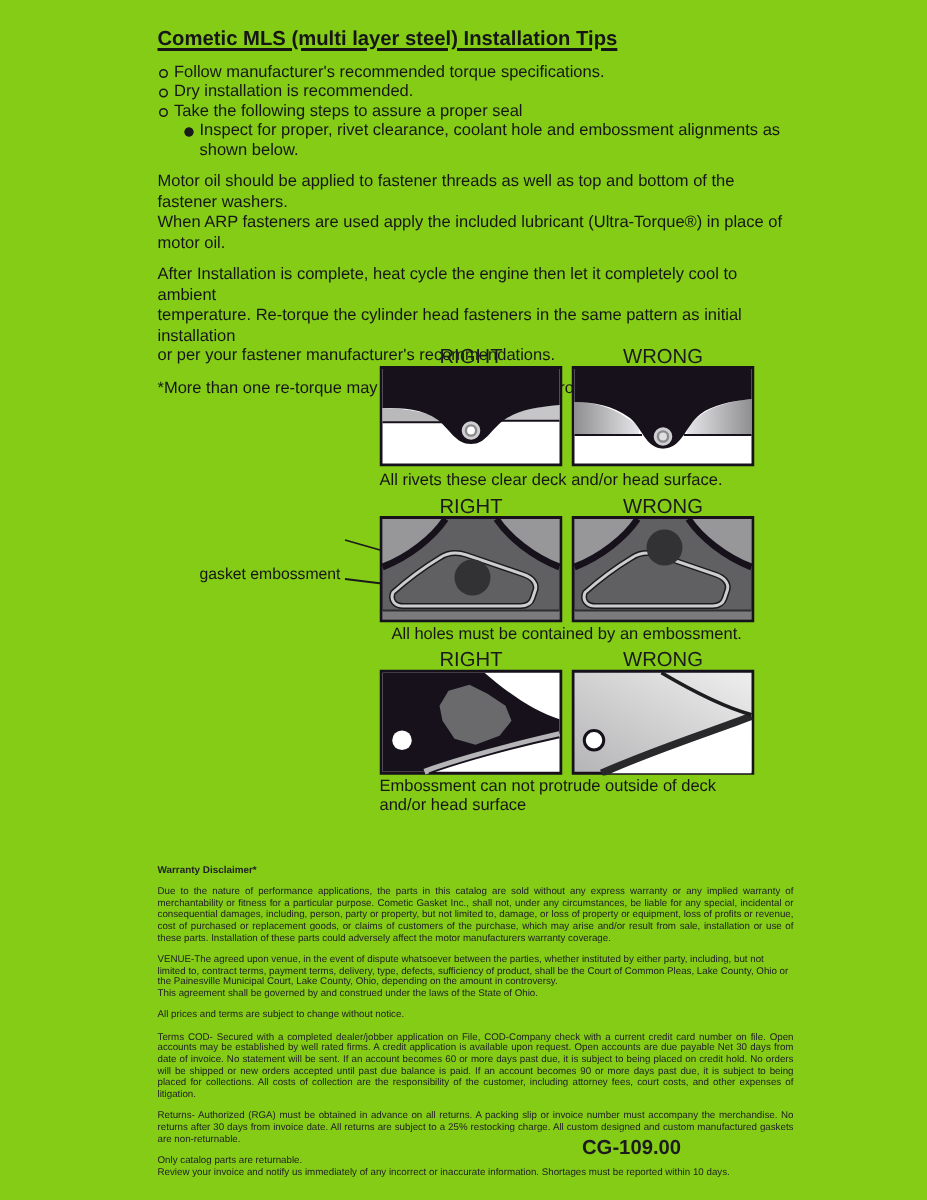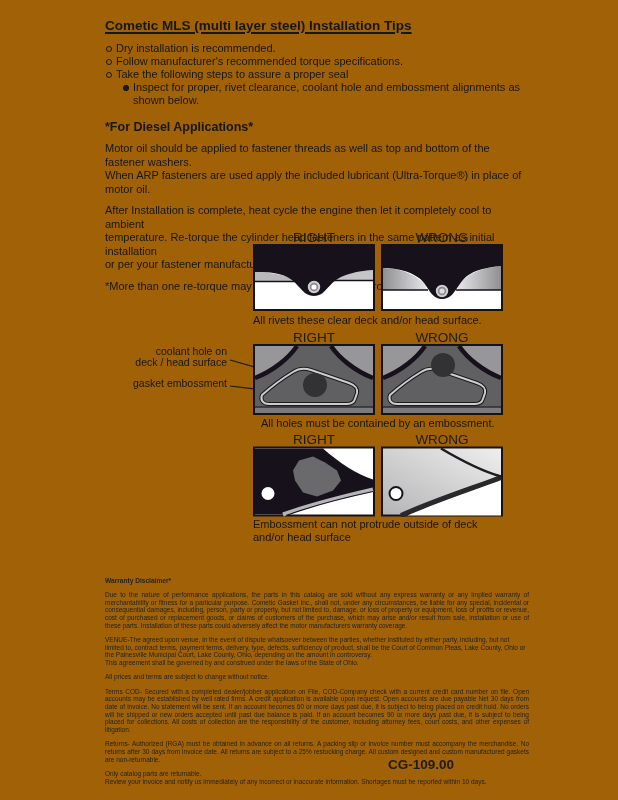--- a/index.html
+++ b/index.html
@@ -1,16 +1,16 @@
 <!DOCTYPE html>
 <html><head>
 <meta charset="utf-8">
 <style>
   html,body{margin:0;padding:0;background:#e8e8e8;}
-  .page{position:relative;width:618px;height:800px;background:#a16207;margin:0 auto;
+  .page{position:relative;width:618px;height:800px;background:#84cc16;margin:0 auto;
         font-family:"Liberation Sans","DejaVu Sans",sans-serif;color:#161616;overflow:hidden;}
   
   .content{position:absolute;left:105px;top:18px;width:426px;}
   .title{font-size:13.5px;font-weight:bold;margin:0 0 9px 0;
          text-decoration:underline;text-decoration-thickness:1.5px;text-underline-offset:2px;}
   ul.tips{margin:0;padding:0;list-style:none;}
   ul.tips li{position:relative;font-size:11px;line-height:13px;padding-left:11px;}
   ul.tips li .dot{position:absolute;left:1px;top:4px;width:4px;height:4px;
                   border:1px solid #1a1a1a;border-radius:50%;}
   ul.tips li.sub{margin-left:17px;}
@@ -36,27 +36,26 @@
   .page-code{position:absolute;left:388px;top:757px;font-size:13.5px;color:#1c1c1e;font-weight:bold;}
 </style>
 </head>
 <body>
 
 <div class="page">
 
   <div class="content">
     <h1 class="title">Cometic MLS (multi layer steel) Installation Tips</h1>
     <ul class="tips">
+      <li><span class="dot"></span><span>Follow manufacturer's recommended torque specifications.</span></li>
       <li><span class="dot"></span><span>Dry installation is recommended.</span></li>
-      <li><span class="dot"></span><span>Follow manufacturer's recommended torque specifications.</span></li>
       <li><span class="dot"></span><span>Take the following steps to assure a proper seal</span></li>
       <li class="sub"><span class="dot"></span></li>
       <li class="sub"><span class="dot"></span><span>Inspect for proper, rivet clearance, coolant hole and embossment alignments as shown below.</span></li>
     </ul>
-    <div class="diesel-h">*For Diesel Applications*</div>
     <p class="body">Motor oil should be applied to fastener threads as well as top and bottom of the fastener washers.
 When ARP fasteners are used apply the included lubricant (Ultra-Torque®) in place of motor oil.</p>
     <p class="body">After Installation is complete, heat cycle the engine then let it completely cool to ambient
 temperature. Re-torque the cylinder head fasteners in the same pattern as initial installation
 or per your fastener manufacturer's recommendations.</p>
     <p class="body">*More than one re-torque may be required to achieve proper fastener stretch*</p>
   </div>
 
   <div class="diagrams">
 
@@ -92,22 +91,20 @@
         <path d="M2,46 L47,46 M75,46 L120,46" stroke="#17111c" stroke-width="1.4" fill="none"></path>
         <circle cx="61" cy="47" r="7" fill="#cfcfd1" stroke="#17111c" stroke-width="1.6"></circle>
         <circle cx="61" cy="47" r="3.4" fill="#dededf" stroke="#8a8a8c" stroke-width="1.6"></circle>
       </svg>
     </div>
     <div class="dg-cap" style="left:132px;top:84px;">All rivets these clear deck and/or head surface.</div>
 
     <div class="dg-label" style="left:132px;top:100px;">RIGHT</div>
     <div class="dg-label" style="left:260px;top:100px;">WRONG</div>
 
-    <div class="callout" style="left:4px;top:116px;width:102px;">coolant hole on
-deck / head surface</div>
     <div class="callout" style="left:4px;top:148px;width:102px;">gasket embossment</div>
     <svg class="leader" viewBox="0 0 260 100">
       <path d="M109,30 L186,52" stroke="#1a1a1c" stroke-width="1.2" fill="none"></path>
       <path d="M109,56 L158,62" stroke="#1a1a1c" stroke-width="1.2" fill="none"></path>
     </svg>
 
     <div class="dg-box" style="left:132px;top:114px;">
       <svg viewBox="0 0 122 71">
         <rect x="1" y="1" width="120" height="69" fill="#606063" stroke="#17111c" stroke-width="2"></rect>
         <path d="M2,2 H44 C36,14 20,27 2,34 Z" fill="#97979a"></path>

